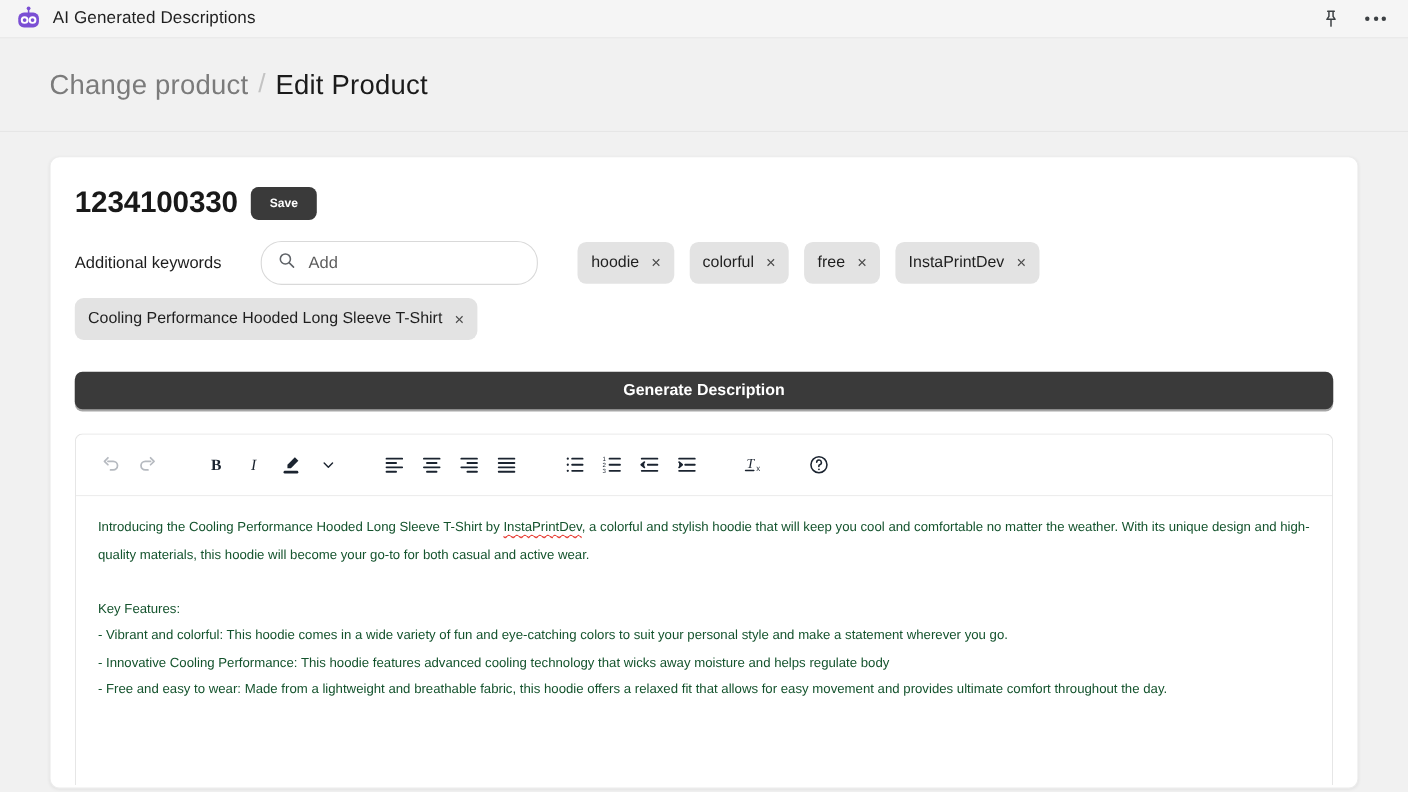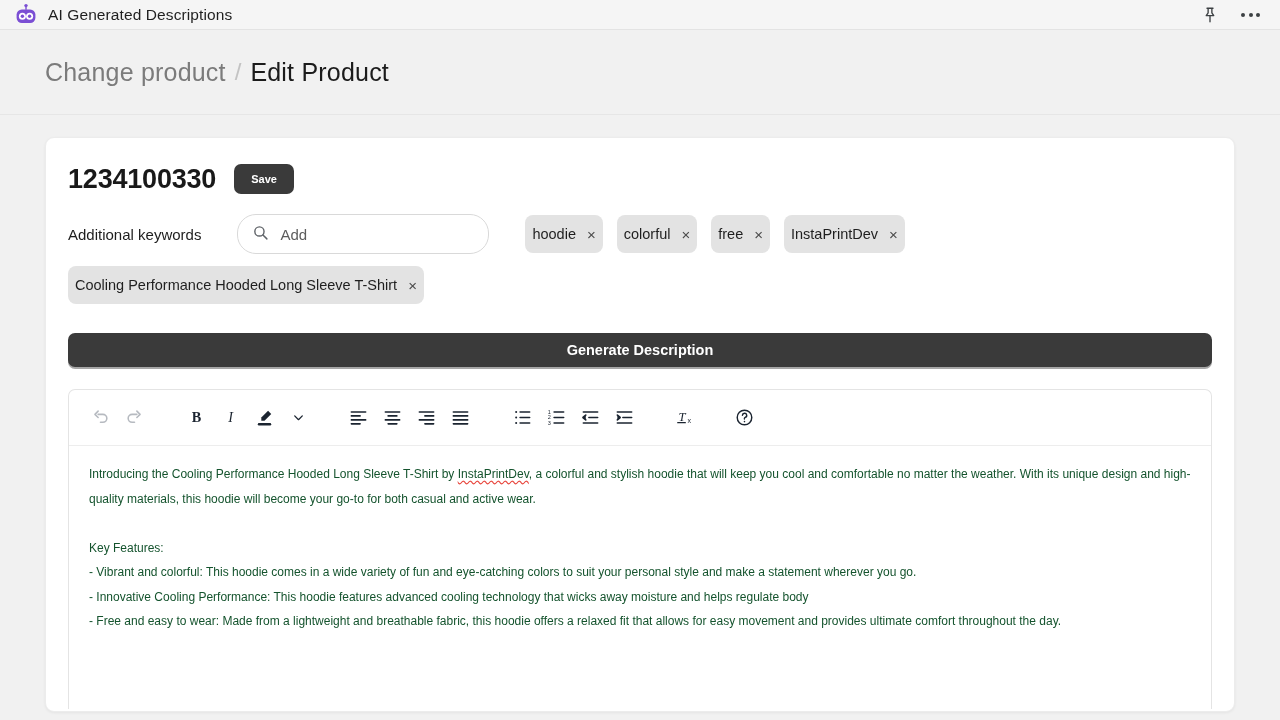--- a/index.html
+++ b/index.html
@@ -5,21 +5,21 @@
   * { box-sizing: border-box; margin: 0; padding: 0; }
   html, body {
     width: 1280px; height: 720px;
     font-family: "Liberation Sans", sans-serif;
     background: #f1f1f1;
     overflow: hidden;
   }
 
   
   .appbar {
-    height: 30px;
+    height: 35px;
     background: #f5f5f5;
     border-bottom: 1px solid #e3e3e3;
     display: flex;
     align-items: center;
     padding: 0 14px 0 14px;
   }
   .appbar-left { display: flex; align-items: center; gap: 10px; }
   .robot-icon { width: 24px; height: 24px; display: block; }
   .app-title {
     font-size: 15.5px;
@@ -56,21 +56,21 @@
   .card {
     background: #fff;
     border-radius: 9px;
     border: 1px solid #ececec;
     box-shadow: 0 1px 3px rgba(0,0,0,.06);
     padding: 26px 22px 0 22px;
     height: 575px;
     overflow: hidden;
   }
 
-  .id-row { display: flex; align-items: flex-start; gap: 18px; }
+  .id-row { display: flex; align-items: flex-end; gap: 12px; }
   .product-id {
     font-size: 27px;
     font-weight: bold;
     color: #191919;
     letter-spacing: -.2px;
   }
   .save-btn {
     background: #3a3a3a;
     color: #fff;
     border: none;
@@ -113,21 +113,21 @@
   .search-box input::placeholder { color: #5d5d5d; }
 
   .chips { display: flex; align-items: center; gap: 14px; }
   .chip {
     background: #e3e3e3;
     border-radius: 8px;
     height: 38px;
     display: inline-flex;
     align-items: center;
     gap: 11px;
-    padding: 0 7px;
+    padding: 0 12px;
     font-size: 14.5px;
     color: #1f1f1f;
     cursor: pointer;
     white-space: nowrap;
   }
   .chip-x {
     font-size: 15px;
     color: #4a4a4a;
     line-height: 1;
     cursor: pointer;

